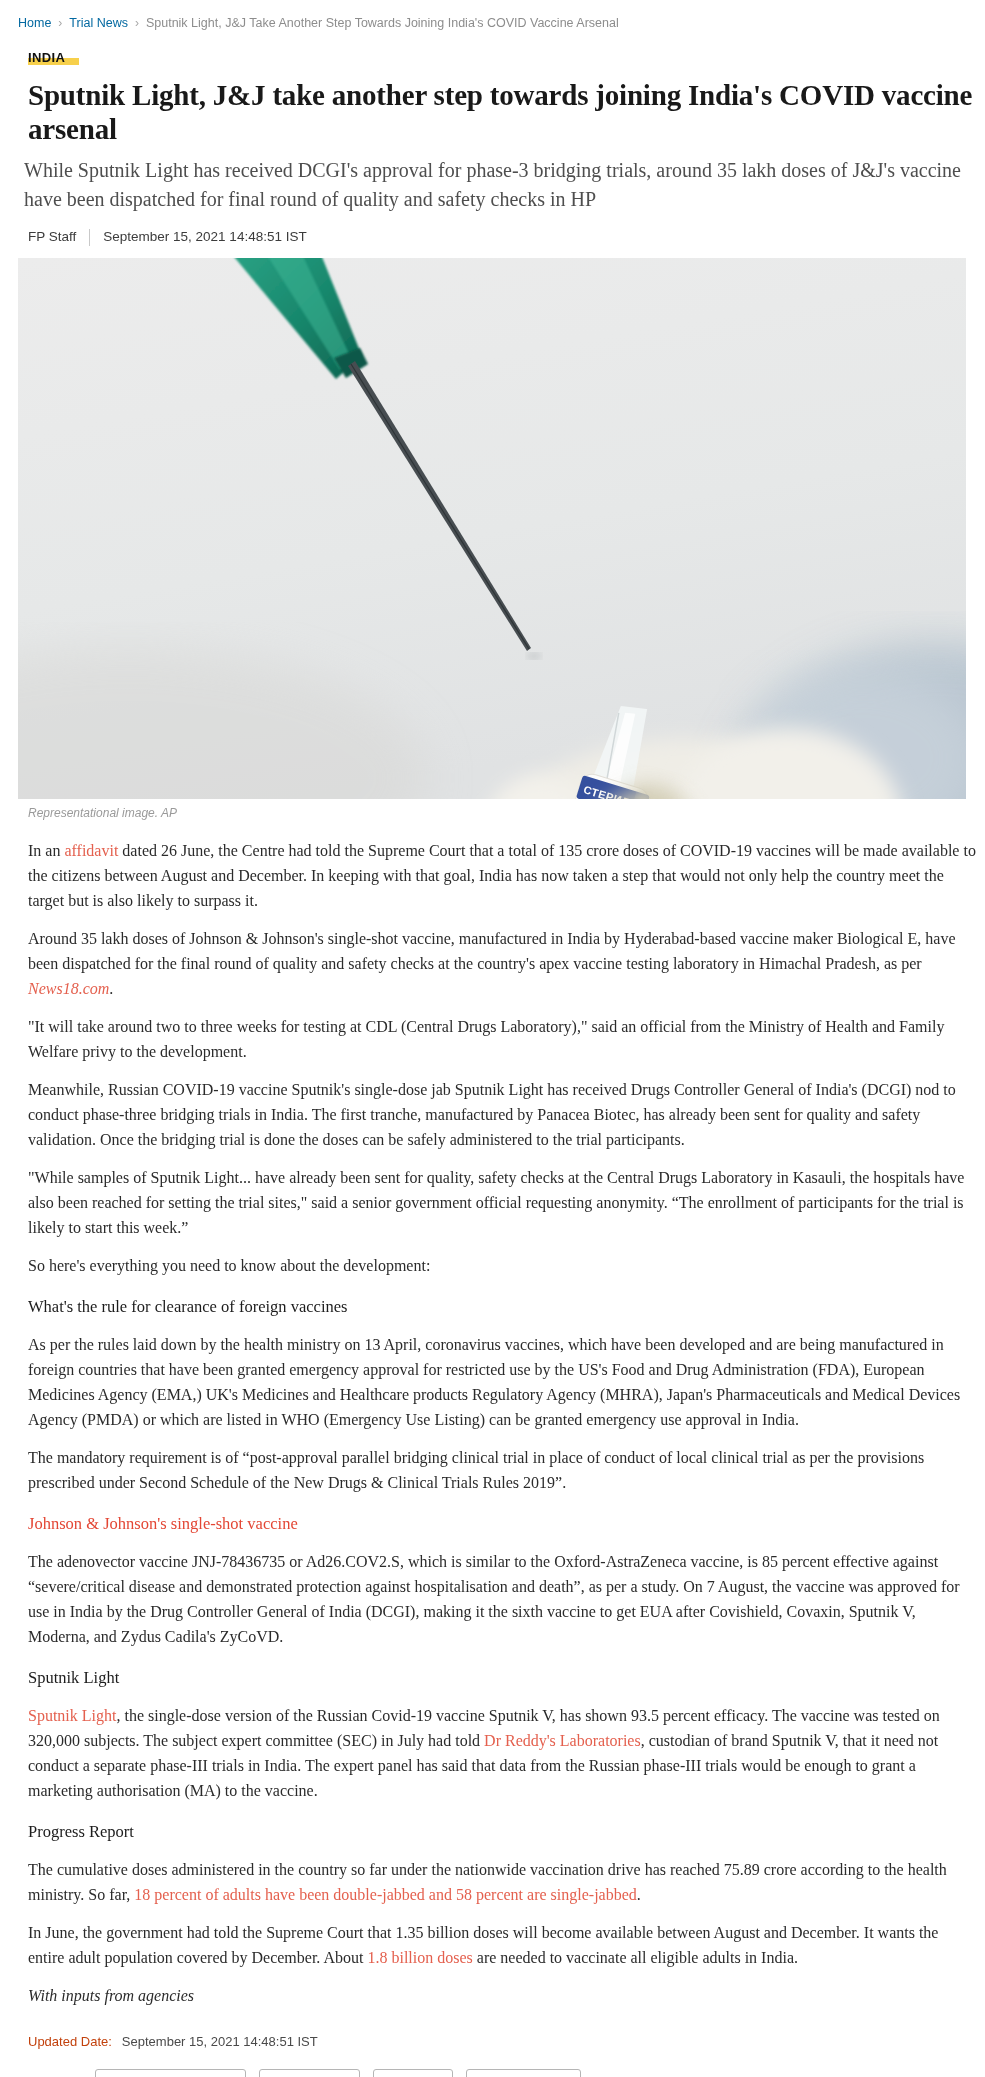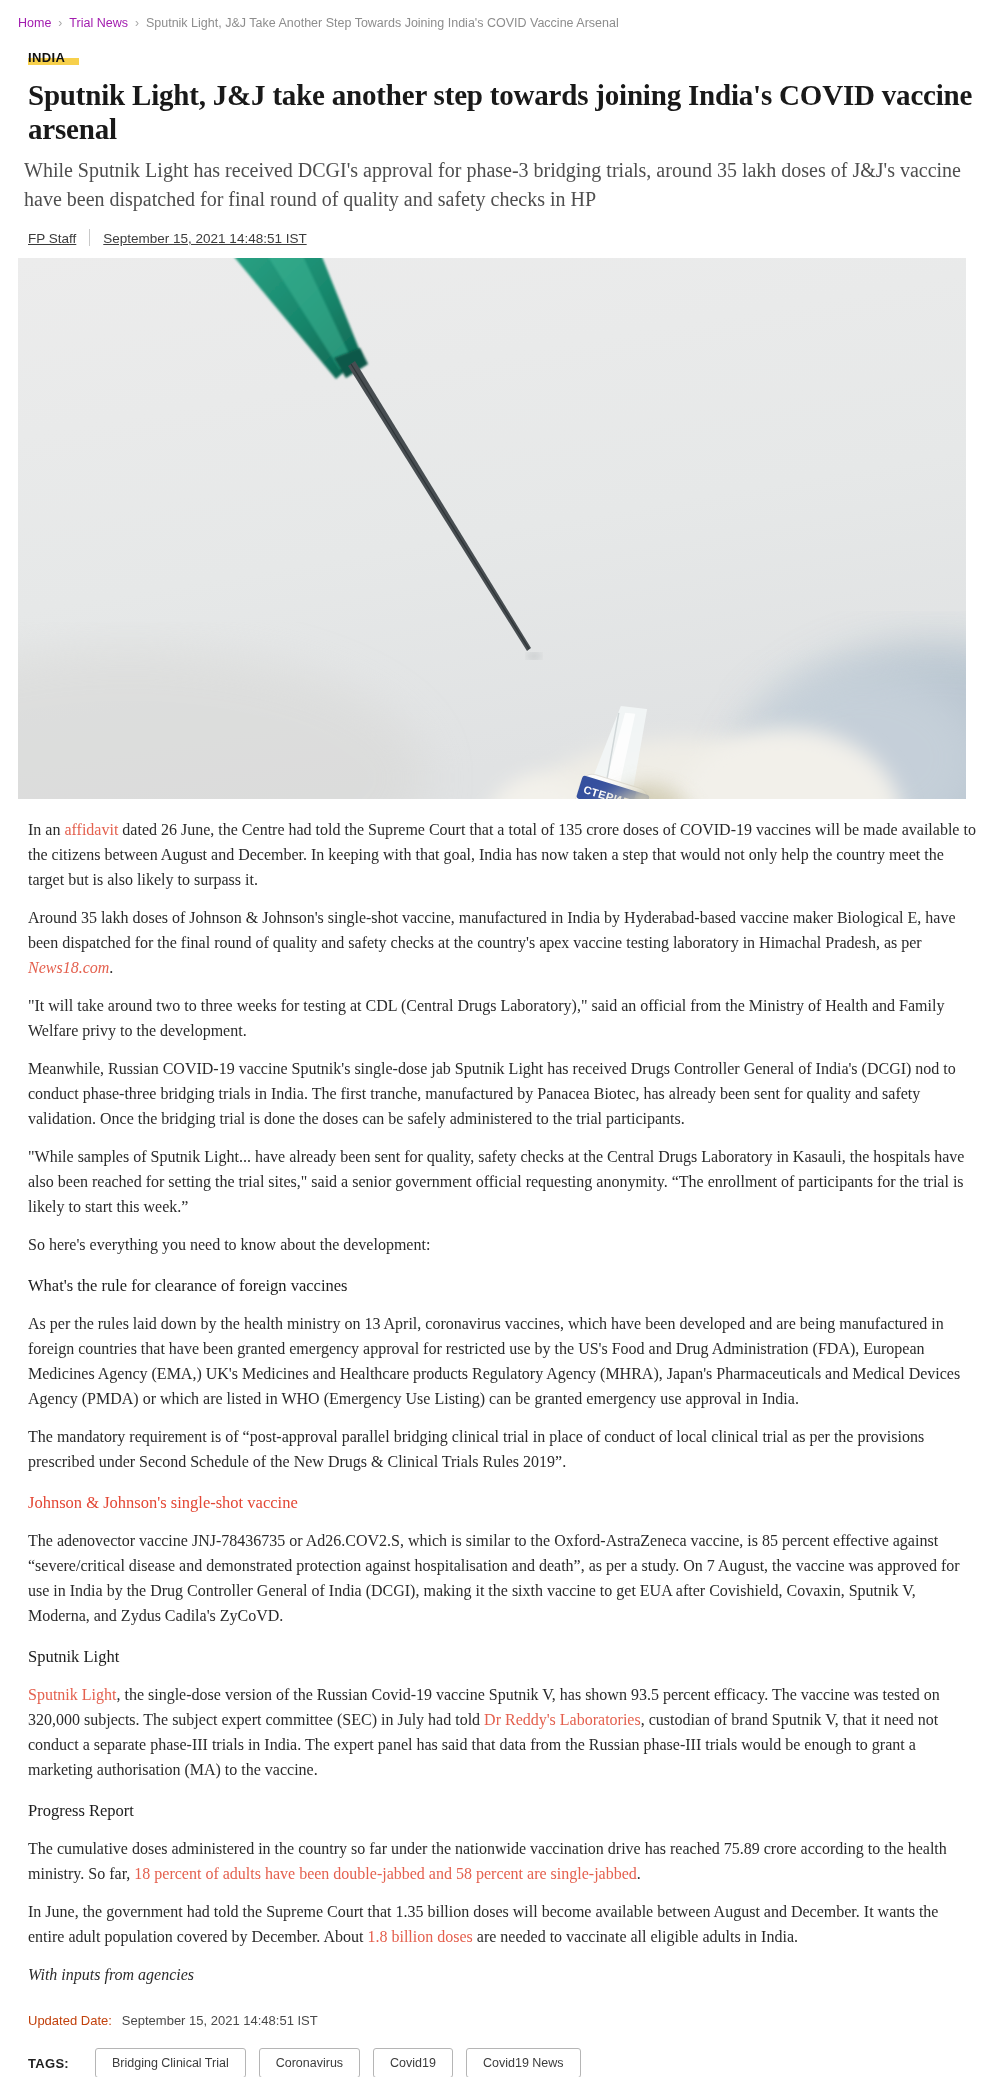--- a/index.html
+++ b/index.html
@@ -16,21 +16,21 @@
   
   .breadcrumb {
     margin-left: 18px;
     font-size: 12.5px;
     color: #2a2a2a;
     display: flex;
     align-items: center;
     flex-wrap: nowrap;
     white-space: nowrap;
   }
-  .breadcrumb .crumb { color: #a21caf; cursor: pointer; }
+  .breadcrumb .crumb { color: #0369a1; cursor: pointer; }
   .breadcrumb .crumb.current { color: #8d8d8d; cursor: default; }
   .breadcrumb .sep { color: #a8a8a8; margin: 0 7px; font-size: 12px; }
 
   
   .category {
     display: inline-block;
     margin: 20px 0 0 28px;
     font-size: 13px;
     font-weight: bold;
     letter-spacing: 0.4px;
@@ -57,24 +57,23 @@
     font-family: "Liberation Serif", "DejaVu Serif", serif;
     font-size: 20px;
     line-height: 1.42;
     color: #4e4e4e;
   }
 
   
   .byline {
     margin: 16px 28px 0 28px;
     display: flex;
-    align-items: flex-end;
+    align-items: flex-start;
     font-size: 13.5px;
     color: #3c3c3c;
-    text-decoration: underline;
   }
   .byline .divider {
     width: 1px; height: 17px;
     background: #c9c9c9;
     margin: 0 13px;
   }
 
   
   .hero {
     margin: 12px 0 0 18px;
@@ -253,20 +252,21 @@
 
       <polygon points="212,-6 302,-6 344,98 318,121" fill="url(#hubGrad)" filter="url(#blur1)"></polygon>
       <polygon points="247,-6 283,-6 334,102 322,112" fill="#3db695" opacity="0.55" filter="url(#blur1)"></polygon>
       <polygon points="316,100 342,90 350,106 328,120" fill="#0b5848" filter="url(#blur1)"></polygon>
 
       <polygon points="330,108 337,103 513,390 509,393" fill="#474d51"></polygon>
       <line x1="333" y1="106" x2="511" y2="391" stroke="#2e3437" stroke-width="1.2"></line>
       <ellipse cx="516" cy="398" rx="7" ry="3" fill="#9fa4a7" opacity="0.6" filter="url(#blur4)"></ellipse>
     </svg>
   </div>
+  <div class="caption">Representational image. AP</div>
 
   <div class="article">
       <p><span>In an </span><a class="inline-link">affidavit</a><span> dated 26 June, the Centre had told the Supreme Court that a total of 135 crore doses of COVID-19 vaccines will be made available to the citizens between August and December. In keeping with that goal, India has now taken a step that would not only help the country meet the target but is also likely to surpass it.</span></p>
       <p><span>Around 35 lakh doses of Johnson &amp; Johnson's single-shot vaccine, manufactured in India by Hyderabad-based vaccine maker Biological E, have been dispatched for the final round of quality and safety checks at the country's apex vaccine testing laboratory in Himachal Pradesh, as per </span><a class="inline-link italic">News18.com</a><span>.</span></p>
       <p><span>"It will take around two to three weeks for testing at CDL (Central Drugs Laboratory)," said an official from the Ministry of Health and Family Welfare privy to the development.</span></p>
       <p><span>Meanwhile, Russian COVID-19 vaccine Sputnik's single-dose jab Sputnik Light has received Drugs Controller General of India's (DCGI) nod to conduct phase-three bridging trials in India. The first tranche, manufactured by Panacea Biotec, has already been sent for quality and safety validation. Once the bridging trial is done the doses can be safely administered to the trial participants.</span></p>
       <p><span>"While samples of Sputnik Light... have already been sent for quality, safety checks at the Central Drugs Laboratory in Kasauli, the hospitals have also been reached for setting the trial sites," said a senior government official requesting anonymity. “The enrollment of participants for the trial is likely to start this week.”</span></p>
       <p><span>So here's everything you need to know about the development:</span></p>
       <h3>What's the rule for clearance of foreign vaccines</h3>
       <p><span>As per the rules laid down by the health ministry on 13 April, coronavirus vaccines, which have been developed and are being manufactured in foreign countries that have been granted emergency approval for restricted use by the US's Food and Drug Administration (FDA), European Medicines Agency (EMA,) UK's Medicines and Healthcare products Regulatory Agency (MHRA), Japan's Pharmaceuticals and Medical Devices Agency (PMDA) or which are listed in WHO (Emergency Use Listing) can be granted emergency use approval in India.</span></p>

